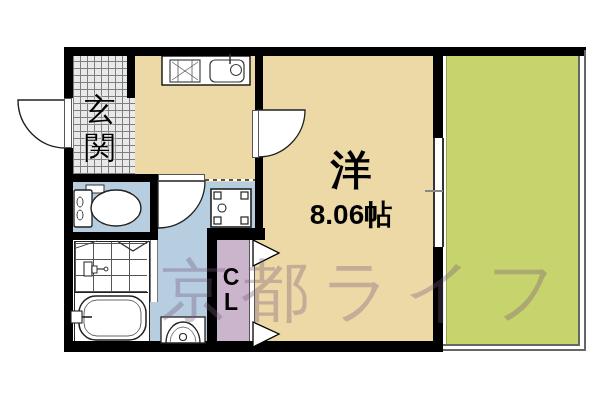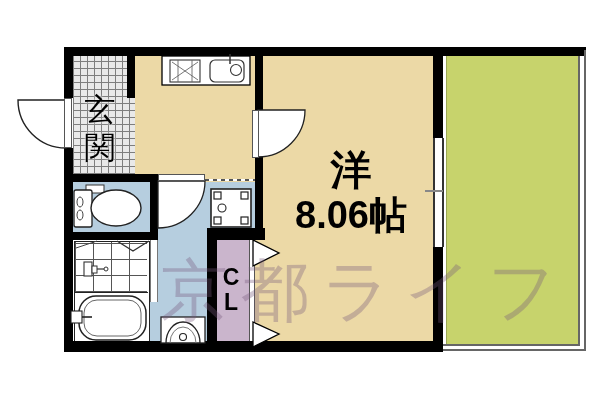--- a/index.html
+++ b/index.html
@@ -158,21 +158,21 @@
       <path d="M170,343 A13,16 0 0 1 196,343" fill="none" stroke="#777" stroke-width="1"></path>
       <circle cx="183" cy="337" r="3.5" fill="#fff" stroke="#222" stroke-width="1.1"></circle>
     </g>
   </svg>
 
   <div class="vchar" style="left:83px;top:92px;font-size:31px;line-height:36px;font-weight:500;">玄</div>
   <div class="vchar" style="left:83px;top:130px;font-size:31px;line-height:36px;font-weight:500;">関</div>
 
   <div class="label" style="left:263px;top:146px;width:176px;text-align:center;font-weight:600;">
     <div style="font-size:41px;line-height:48px;">洋</div>
-    <div style="font-size:38px;line-height:42px;">8.06帖</div>
+    <div style="font-size:28px;line-height:42px;">8.06帖</div>
   </div>
 
   <div class="label" style="left:218px;top:265px;width:26px;text-align:center;font-size:23px;line-height:25px;font-weight:600;">C</div>
   <div class="label" style="left:218px;top:290px;width:26px;text-align:center;font-size:23px;line-height:25px;font-weight:600;">L</div>
 
 
   <div class="watermark">京都ライフ</div>
 
 </div>
 

